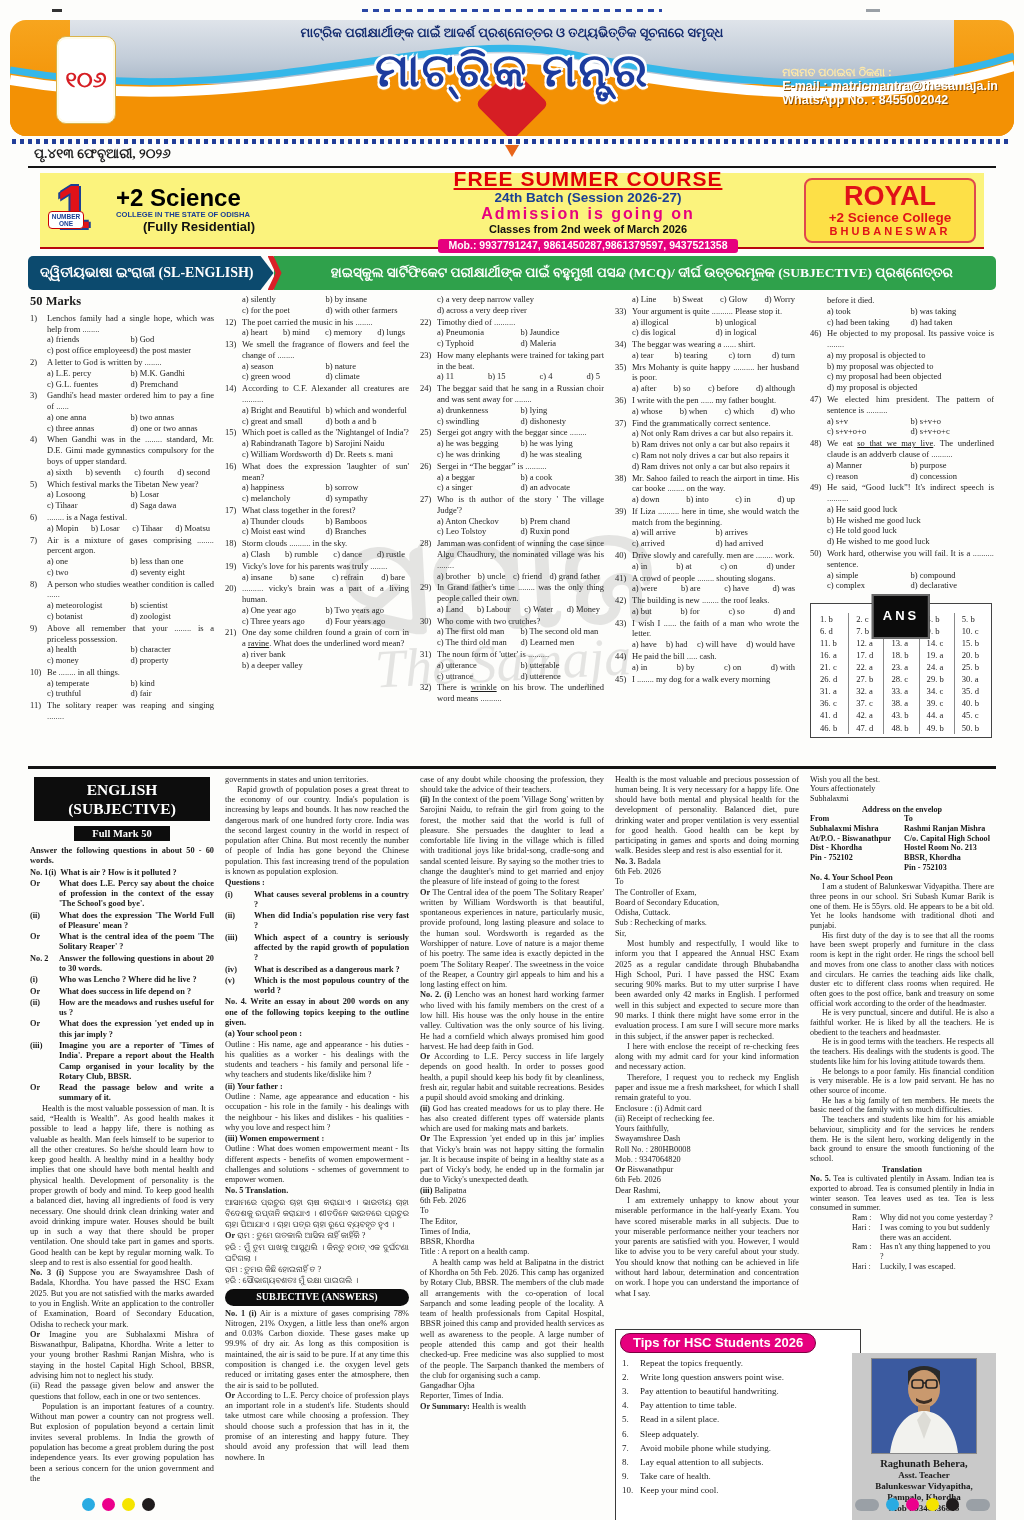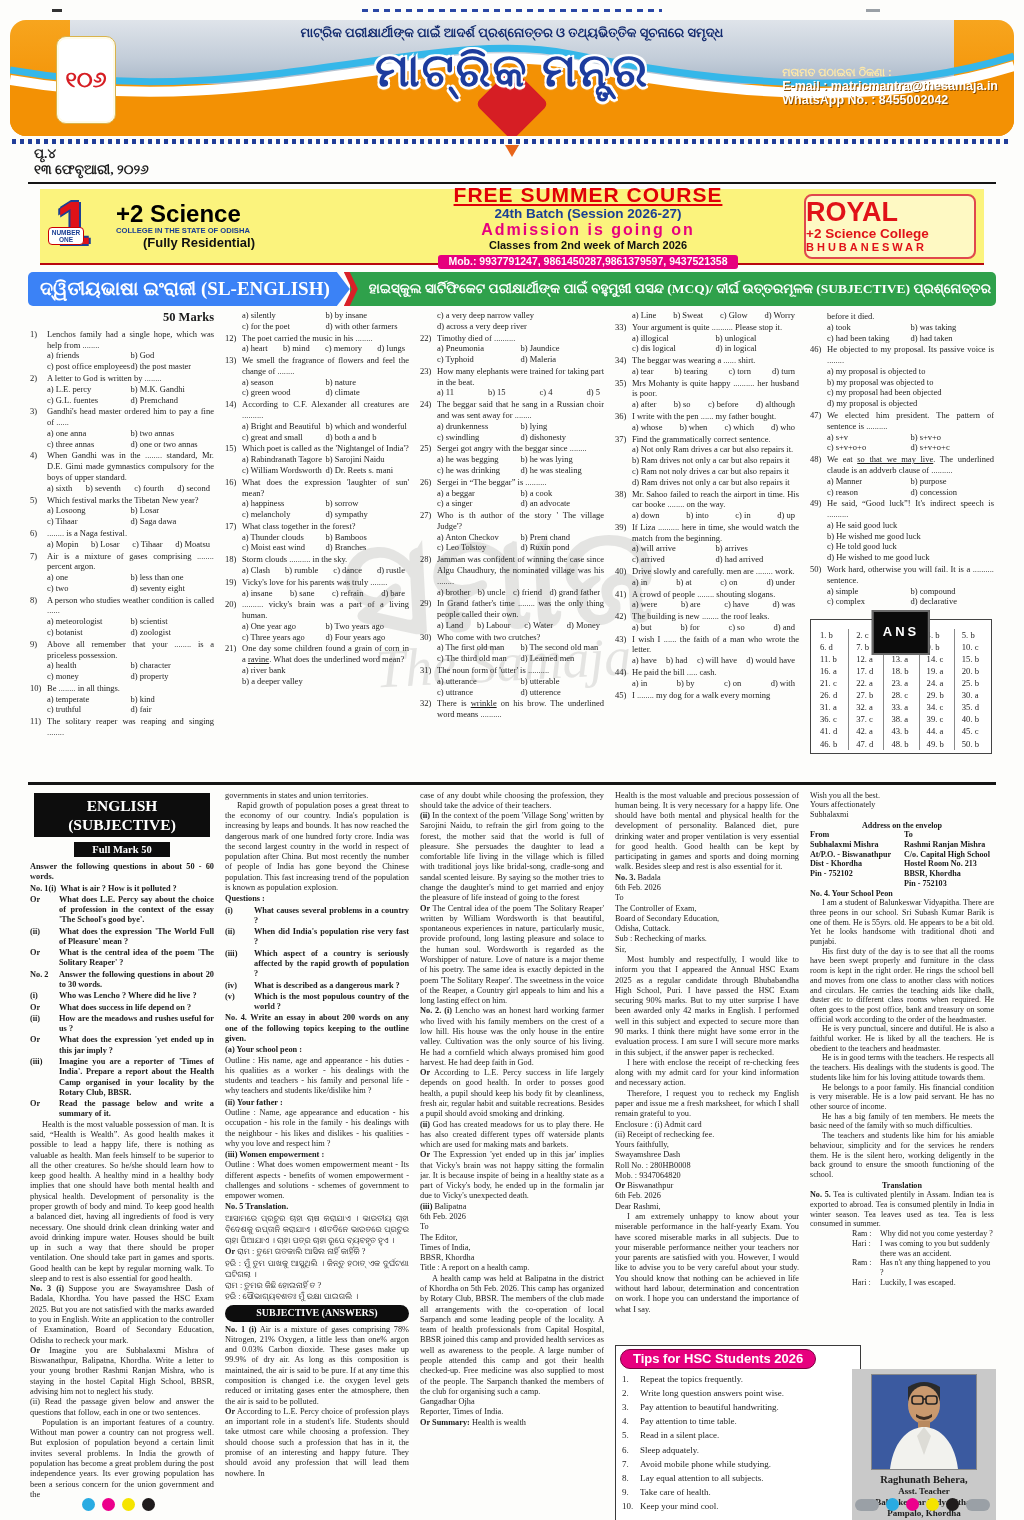--- a/index.html
+++ b/index.html
@@ -27,21 +27,21 @@
   .mast-logo{position:absolute;left:46px;top:16px;width:58px;height:86px;background:#fff;
              border-radius:10px;border:1.5px solid #d8b34c;z-index:5;display:flex;align-items:center;
              justify-content:center;font-weight:bold;font-size:22px;color:#d61e24;box-shadow:0 0 0 2px #fffbe6 inset;}
   .mast-contact{position:absolute;right:16px;top:46px;z-index:5;
                 font-family:"Liberation Sans","DejaVu Sans",sans-serif;}
   .mc1{color:#ffe9a8;font-size:11px;font-weight:bold;}
   .mc2{color:#fff;font-size:12.5px;font-weight:bold;text-shadow:1px 1px 0 #8a4d00;}
   
   .dotrule{height:5px;margin:3px 12px 1px;background:repeating-linear-gradient(90deg,#23409a 0 4px,transparent 4px 8px);}
   .dateline{position:relative;display:flex;justify-content:flex-start;padding:1px 34px 0;
-            font-weight:bold;font-size:13.5px;flex-direction:column;}
+            font-weight:bold;font-size:13.5px;}
   .date-arrow{position:absolute;left:50%;top:0;margin-left:-7px;width:0;height:0;
               border-left:7px solid transparent;border-right:7px solid transparent;border-top:12px solid #e8651a;}
   .rule{height:2px;background:#151515;margin:4px 28px 0;}
   
   .ad{margin:5px 40px 0;height:74px;background:#fbf37d;display:flex;align-items:center;
       font-family:"Liberation Sans","DejaVu Sans",sans-serif;border-bottom:2.5px solid #b8070f;}
   .ad-left{display:flex;align-items:center;width:330px;padding-left:8px;gap:6px;}
   .one-badge{position:relative;width:62px;height:66px;flex:0 0 62px;}
   .one{position:absolute;left:8px;top:-6px;font-size:62px;font-weight:bold;color:#e01218;
        text-shadow:-2px 0 #1b3f94,2px 0 #1b3f94,0 2px #1b3f94,0 -2px #1b3f94;}
@@ -50,38 +50,38 @@
   .adl1{color:#000000;font-size:24px;font-weight:bold;line-height:1;}
   .adl2{color:#1b3f94;font-size:7.6px;font-weight:bold;}
   .adl3{color:#111;font-size:13px;font-weight:bold;margin-left:27px;}
   .ad-center{flex:1;text-align:center;line-height:1.12;}
   .adc1{color:#e00007;font-size:21px;font-weight:bold;text-decoration:underline;letter-spacing:1px;}
   .adc2{color:#1b3f94;font-size:13.5px;font-weight:bold;}
   .adc3{color:#e6007e;font-size:16px;font-weight:bold;letter-spacing:2px;}
   .adc4{color:#111;font-size:11px;font-weight:bold;}
   .adc5{display:inline-block;background:#e6007e;color:#fff;font-size:10.5px;font-weight:bold;
         padding:1px 10px;border-radius:3px;margin-top:1px;}
-  .ad-right{width:168px;margin:0 8px 0 6px;background:#fef9c3;border:2px solid #e0484d;border-radius:8px;
-            padding:3px 0 4px;}
+  .ad-right{width:168px;margin:0 8px 0 6px;background:#fde047;border:2px solid #e0484d;border-radius:8px;
+            text-align:center;padding:3px 0 4px;}
   .adr1{color:#e01218;font-size:27px;font-weight:bold;line-height:1;}
   .adr2{color:#e01218;font-size:13.5px;font-weight:bold;}
   .adr3{color:#e01218;font-size:11px;font-weight:bold;letter-spacing:3px;}
   
   .secbar{display:flex;margin:7px 28px 0;height:34px;position:relative;}
-  .secbar-left{background:#3b82f6;color:#fff;display:flex;align-items:center;padding:0 20px 0 12px;
-               font-weight:bold;font-size:19px;border-radius:5px 0 0 5px;position:relative;z-index:2;
+  .secbar-left{background:#0c4a6e;color:#fff;display:flex;align-items:center;padding:0 20px 0 12px;
+               font-weight:bold;font-size:14px;border-radius:5px 0 0 5px;position:relative;z-index:2;
                clip-path:polygon(0 0,calc(100% - 13px) 0,100% 50%,calc(100% - 13px) 100%,0 100%);}
   .secbar-chev{width:14px;height:34px;margin-left:-6px;background:#d92027;z-index:1;
                clip-path:polygon(0 0,6px 0,14px 50%,6px 100%,0 100%,8px 50%);}
   .secbar-right{flex:1;background:#2fa14b;color:#fff;font-weight:bold;font-size:13.5px;display:flex;
                 align-items:center;justify-content:center;border-radius:0 5px 5px 0;margin-left:-8px;padding-left:14px;}
   
   .mcq{display:flex;gap:11px;padding:4px 30px 0;height:468px;overflow:hidden;position:relative;z-index:1;}
   .mcq-col{flex:0 0 184px;width:184px;font-size:8.5px;line-height:1.27;overflow:hidden;}
-  .marks{text-align:right;font-weight:bold;font-size:12.5px;margin:0 0 3px;}
+  .marks{text-align:left;font-weight:bold;font-size:12.5px;margin:0 0 3px;}
   .qline{display:flex;margin-top:1px;}
   .qn{flex:0 0 17px;}
   .qt{flex:1;text-align:justify;}
   .orow{display:flex;padding-left:17px;}
   .orow span{width:50%;}
   .orow4{display:flex;justify-content:space-between;flex-wrap:wrap;column-gap:5px;padding-left:17px;padding-right:4px;}
   .oline{padding-left:17px;}
   .ans-wrap{margin:12px 2px 0 0;position:relative;border:1.5px solid #444;padding:9px 2px 3px;background:#fff;}
   .ans-tab{position:absolute;top:-10px;left:50%;transform:translateX(-50%);background:#0b0b0b;color:#fff;
            font-family:"Liberation Sans","DejaVu Sans",sans-serif;font-weight:bold;font-size:13px;

